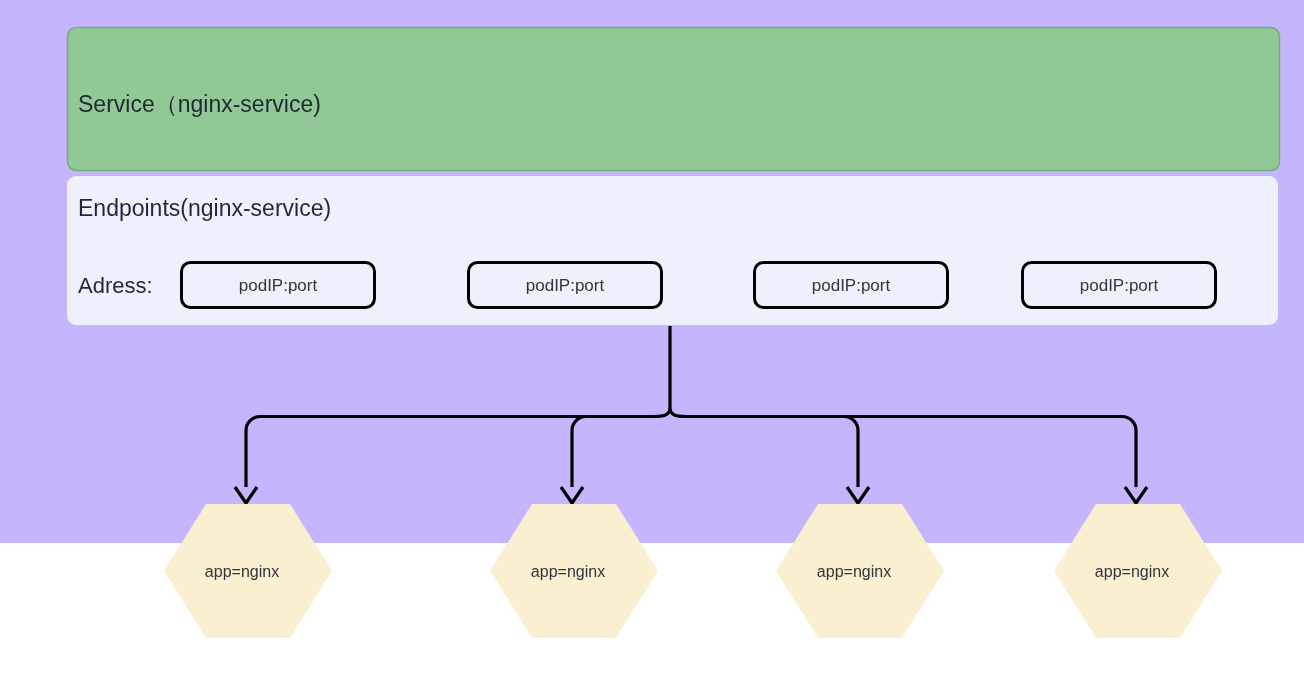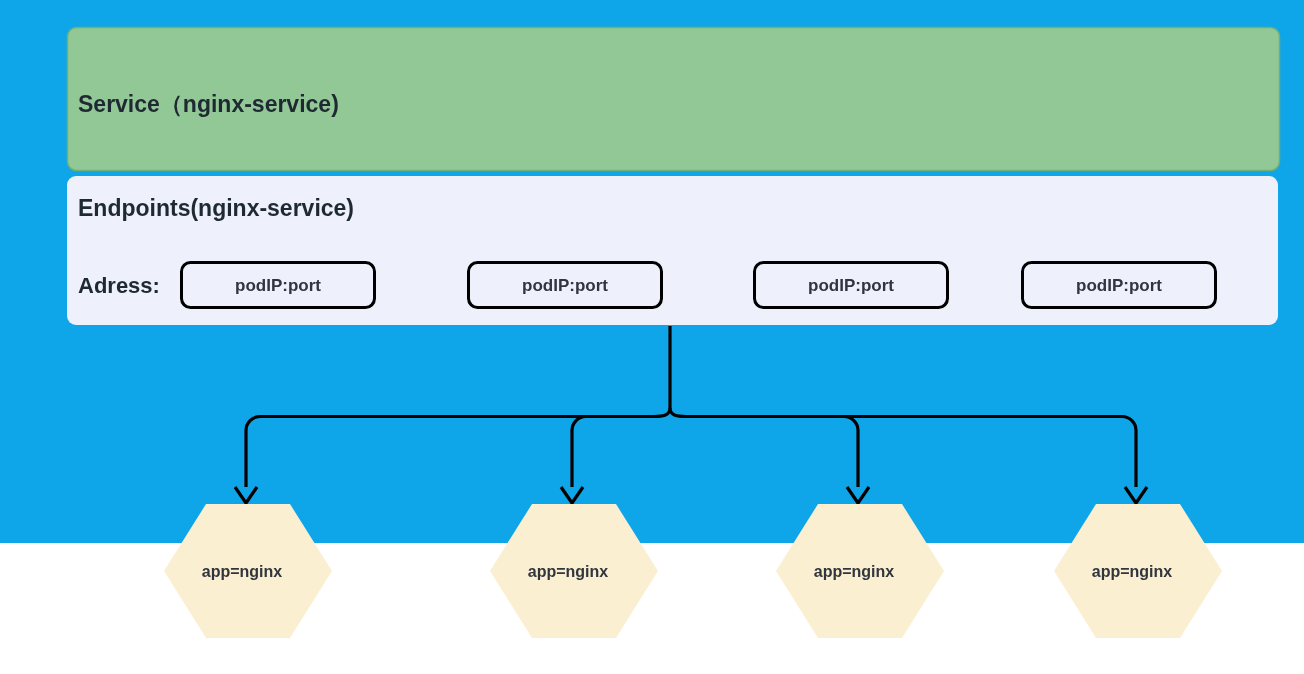--- a/index.html
+++ b/index.html
@@ -10,22 +10,21 @@
   body {
     width: 1304px;
     height: 674px;
     font-family: "Liberation Sans", sans-serif;
     overflow: hidden;
   }
   #diagram-root {
     position: relative;
     width: 1304px;
     height: 543px;
-    background: #0ea5e9;
-    font-weight: bold;
+    background: #c4b5fd;
   }
   svg.layer {
     position: absolute;
     top: 0;
     left: 0;
     width: 1304px;
     height: 674px;
   }
   .panel-label {
     font-family: "Liberation Sans", sans-serif;

